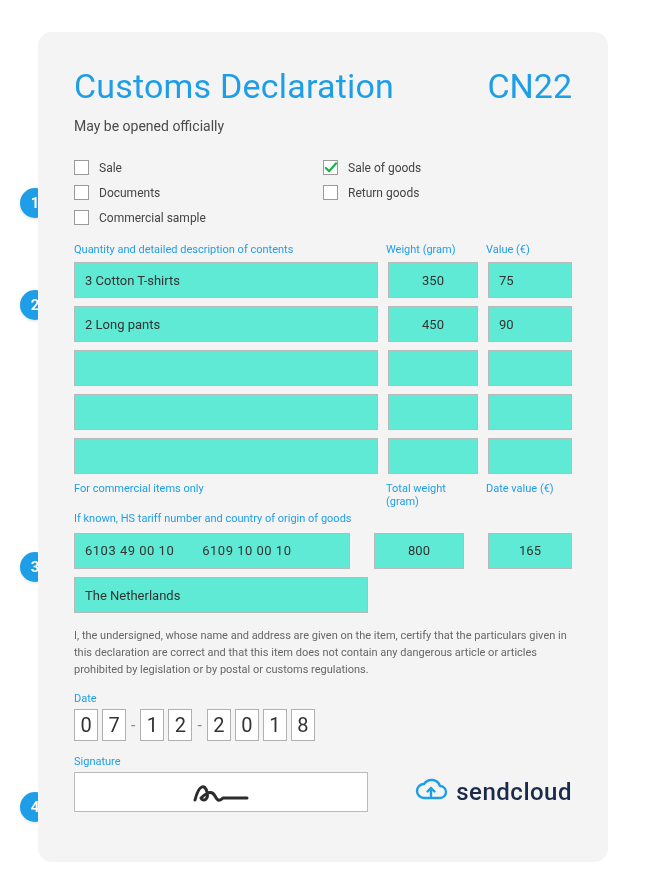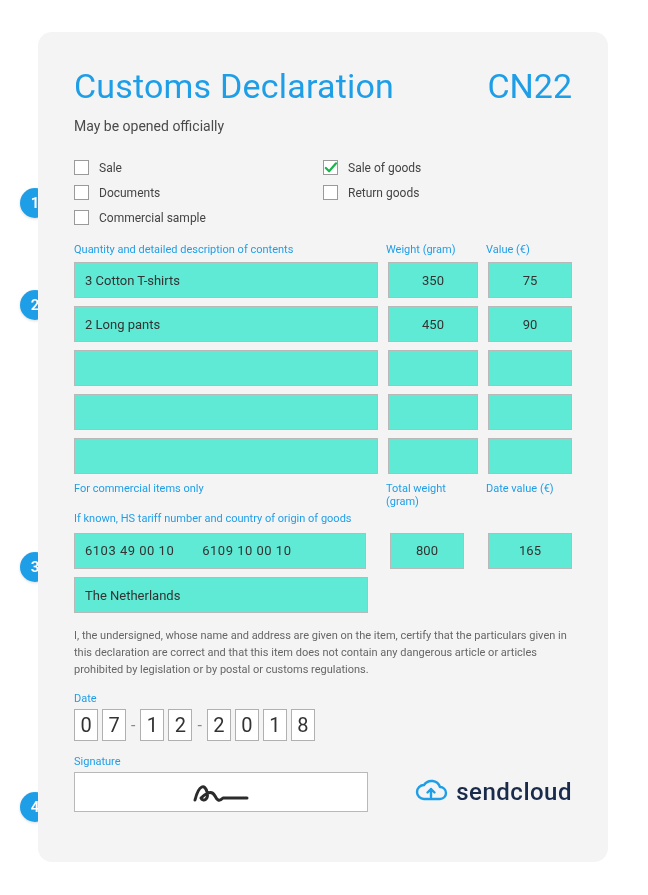--- a/index.html
+++ b/index.html
@@ -84,21 +84,21 @@
     border: 1px solid #b9b9b9;
     background: #5eead4;
     height: 36px;
     font-size: 13px;
     color: #333;
     padding: 0 10px;
     font-family: inherit;
   }
   .row .desc { flex: 1; }
   .row .w { width: 90px; text-align: center; }
-  .row .v { width: 84px; text-align: center; }
+  .row .v { width: 84px; text-align: left; }
   .sec3-labels {
     margin-top: 2px;
     font-size: 11px;
     color: #1f9ee8;
     display: flex;
   }
   .sec3-labels .left { flex: 1; }
   .sec3-labels .tw { width: 100px; padding-left: 8px;}
   .sec3-labels .tv { width: 94px; padding-left: 8px;}
   .sec3-sub {
@@ -107,21 +107,21 @@
     margin-top: 4px;
   }
   .sec3-row {
     display: flex;
     gap: 24px;
     margin-top: 8px;
     align-items: center;
   }
   .hs { flex: 1; letter-spacing: 0.5px; }
   .hs-gap { display: inline-block; width: 28px; }
-  .total-box { width: 74px; text-align: center; line-height: 34px; }
+  .total-box { width: 90px; text-align: center; line-height: 34px; }
   .total-box.v { width: 84px; }
   .origin { width: 294px; margin-top: 8px; }
   .cert {
     font-size: 11px;
     color: #666;
     line-height: 1.55;
     margin-top: 14px;
   }
   .date-label, .sig-label {
     font-size: 11px;
@@ -157,21 +157,21 @@
     width: 294px;
     height: 40px;
     border: 1px solid #b9b9b9;
     background: #fff;
     display: flex;
     align-items: center;
     justify-content: center;
   }
   .brand {
     display: flex;
-    align-items: center;
+    align-items: flex-start;
     gap: 8px;
     color: #1a2a4a;
     font-size: 24px;
     font-weight: 500;
     margin-left: auto;
     letter-spacing: 0.5px;
   }
   .num-badge {
     position: absolute;
     width: 30px;

